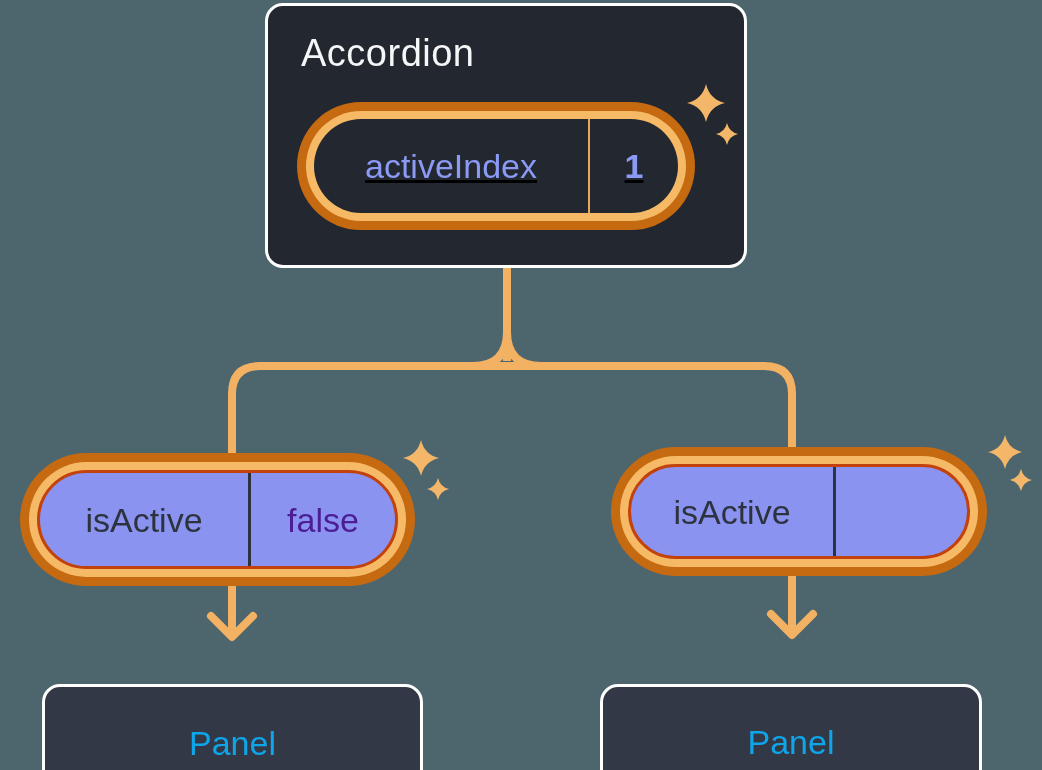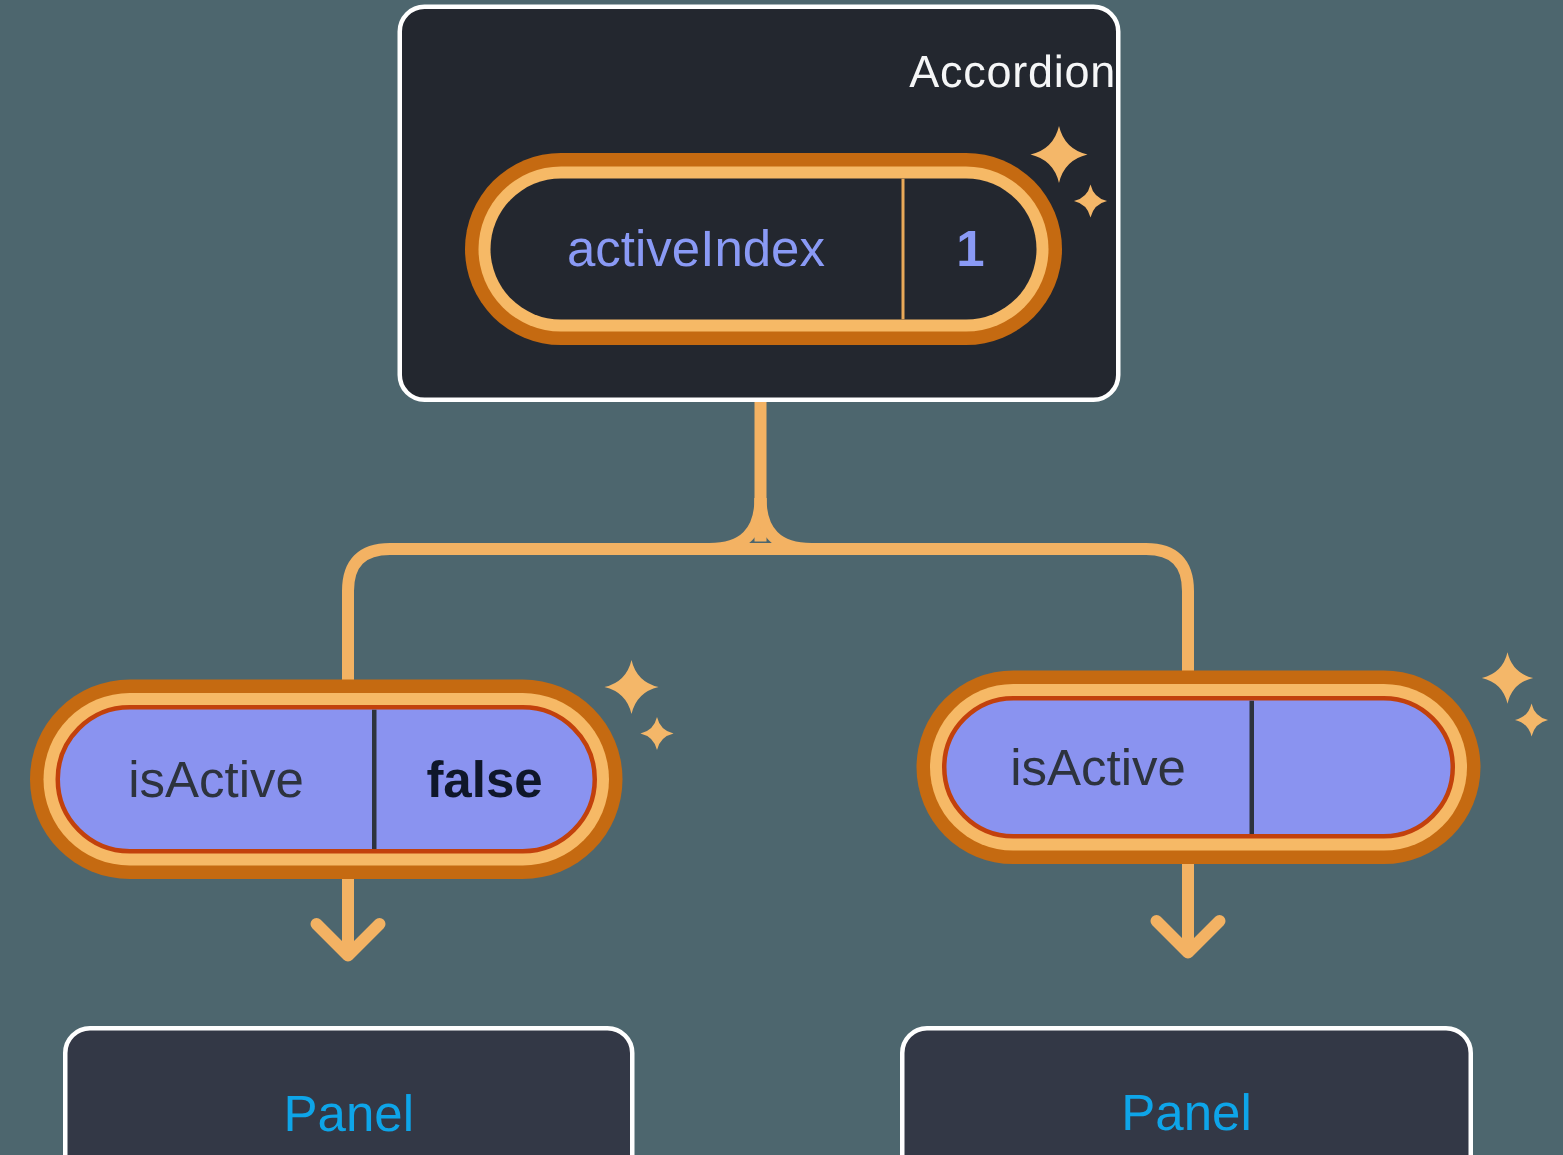--- a/index.html
+++ b/index.html
@@ -12,43 +12,43 @@
   .conn { stroke:#f3b263; stroke-width:8; fill:none; }
   .conn-arrow { stroke-linecap:round; stroke-linejoin:round; }
 
   .node {
     position:absolute; box-sizing:border-box;
     background:#23272f; border:3px solid #ffffff; border-radius:18px;
     color:#f5f6f7;
   }
   .root-box { left:265px; top:3px; width:482px; height:265px; }
   .node-title {
-    text-align:right; padding-top:28px; font-size:30px; line-height:1;
-    font-weight:500; letter-spacing:0.5px; color:#f5f6f7;
+    text-align:left; padding-top:28px; font-size:38px; line-height:1;
+    font-weight:500; letter-spacing:0.5px; color:#f5f6f7;padding-left:33px;
   }
 
   .pill { position:absolute; box-sizing:border-box; border-radius:999px;
           background:#c56a11; padding:9px; }
   .pill-mid { box-sizing:border-box; width:100%; height:100%;
           background:#f6b966; border-radius:999px; padding:8px; }
   .pill-core { box-sizing:border-box; width:100%; height:100%;
           border-radius:999px; display:flex; align-items:stretch; overflow:hidden; }
   .cell { display:flex; align-items:center; justify-content:center;
           font-size:34px; line-height:1; }
 
-  .state-pill { left:310px; top:102px; width:398px; height:128px; }
+  .state-pill { left:297px; top:102px; width:398px; height:128px;text-decoration:underline; }
   .state-pill .pill-core { background:#23272f; }
   .state-pill .cell-label { width:274px; color:#8a9af5; }
   .state-pill .divider { width:2px; background:#e9a959; }
   .state-pill .cell-value { flex:1; color:#8a9af5; font-weight:bold; }
 
   .prop-pill .pill-core { background:#8a93f0; border:3px solid #c2410c; }
   .prop-pill .cell-label { color:#2d333e; }
   .prop-pill .divider { width:3px; background:#2d333e; }
-  .prop-pill .cell-value { flex:1; color:#0f172a; font-weight:bold; }
+  .prop-pill .cell-value { flex:1; color:#4c1d95; font-weight:normal; }
 
   .prop-pill-left  { left:20px;  top:453px; width:395px; height:133px; }
   .prop-pill-left  .cell-label { width:208px; }
   .prop-pill-right { left:611px; top:447px; width:376px; height:129px; }
   .prop-pill-right .cell-label { width:202px; }
 
   .panel {
     position:absolute; box-sizing:border-box;
     background:#333846; border:3px solid #ffffff; border-radius:18px;
     display:flex; align-items:center; justify-content:center;

